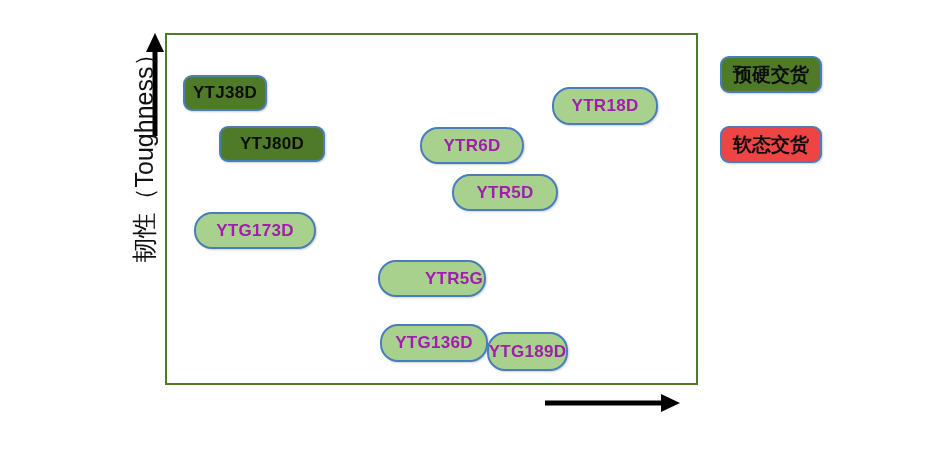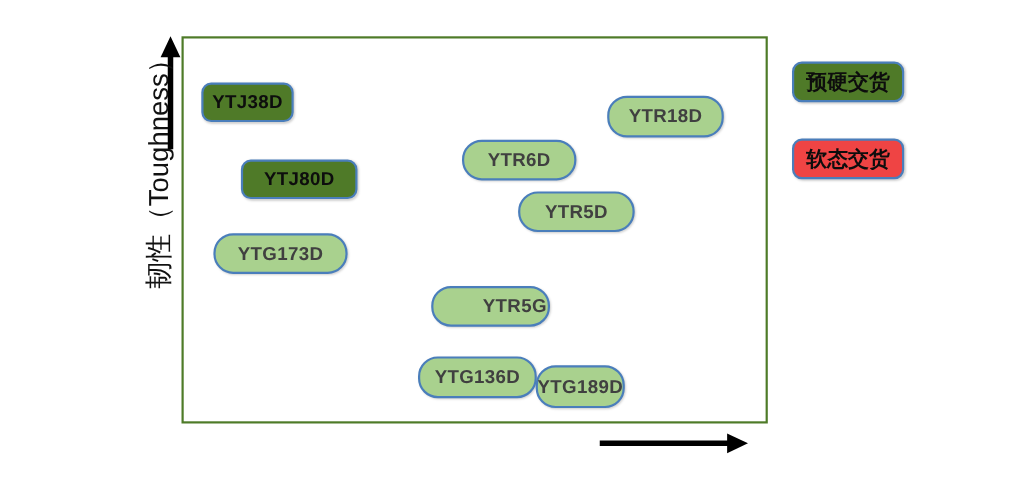--- a/index.html
+++ b/index.html
@@ -88,21 +88,21 @@
     letter-spacing: 0.3px;
     white-space: nowrap;
     box-shadow: 1px 1px 2px rgba(0,0,0,0.18);
   }
   .grade-box.hard {
     background: #4F7A28;
     color: #0d0d0d;
   }
   .grade-box.soft {
     background: #A9D18E;
-    color: #404040;
+    color: #a21caf;
     border-radius: 18px;
   }
 
   
   .legend-box {
     position: absolute;
     box-sizing: border-box;
     border: 2px solid #4A7EBB;
     border-radius: 9px;
     display: flex;
@@ -132,26 +132,26 @@
   <svg class="x-arrow" viewBox="0 0 136 22">
     <line x1="0" y1="11" x2="120" y2="11" stroke="#000000" stroke-width="5"></line>
     <polygon points="135,11 116,2 116,20" fill="#000000"></polygon>
   </svg>
 
   <div class="y-axis-title">韧性（Toughness）</div>
 
 
   <div id="boxes-layer">
       <div class="grade-box hard" style="left: 183px; top: 75px; width: 84px; height: 36px; z-index: 10;">YTJ38D</div>
-      <div class="grade-box hard" style="left: 219px; top: 145px; width: 106px; height: 36px; z-index: 11;">YTJ80D</div>
+      <div class="grade-box hard" style="left: 219px; top: 126px; width: 106px; height: 36px; z-index: 11;">YTJ80D</div>
       <div class="grade-box soft" style="left: 194px; top: 212px; width: 122px; height: 37px; z-index: 12;">YTG173D</div>
       <div class="grade-box soft" style="left: 552px; top: 87px; width: 106px; height: 38px; z-index: 13;">YTR18D</div>
       <div class="grade-box soft" style="left: 420px; top: 127px; width: 104px; height: 37px; z-index: 14;">YTR6D</div>
-      <div class="grade-box soft" style="left: 471px; top: 174px; width: 106px; height: 37px; z-index: 15;">YTR5D</div>
-      <div class="grade-box soft" style="left: 392px; top: 260px; width: 108px; height: 37px; z-index: 16; padding-left: 44px;">YTR5G</div>
+      <div class="grade-box soft" style="left: 452px; top: 174px; width: 106px; height: 37px; z-index: 15;">YTR5D</div>
+      <div class="grade-box soft" style="left: 378px; top: 260px; width: 108px; height: 37px; z-index: 16; padding-left: 44px;">YTR5G</div>
       <div class="grade-box soft" style="left: 380px; top: 324px; width: 108px; height: 38px; z-index: 17;">YTG136D</div>
       <div class="grade-box soft" style="left: 487px; top: 332px; width: 81px; height: 39px; z-index: 18;">YTG189D</div>
     </div>
 
   <div id="legend-layer">
       <div class="legend-box hard" style="left: 720px; top: 56px; width: 102px; height: 37px;">预硬交货</div>
       <div class="legend-box soft" style="left: 720px; top: 126px; width: 102px; height: 37px;">软态交货</div>
     </div>
 
 </div>

